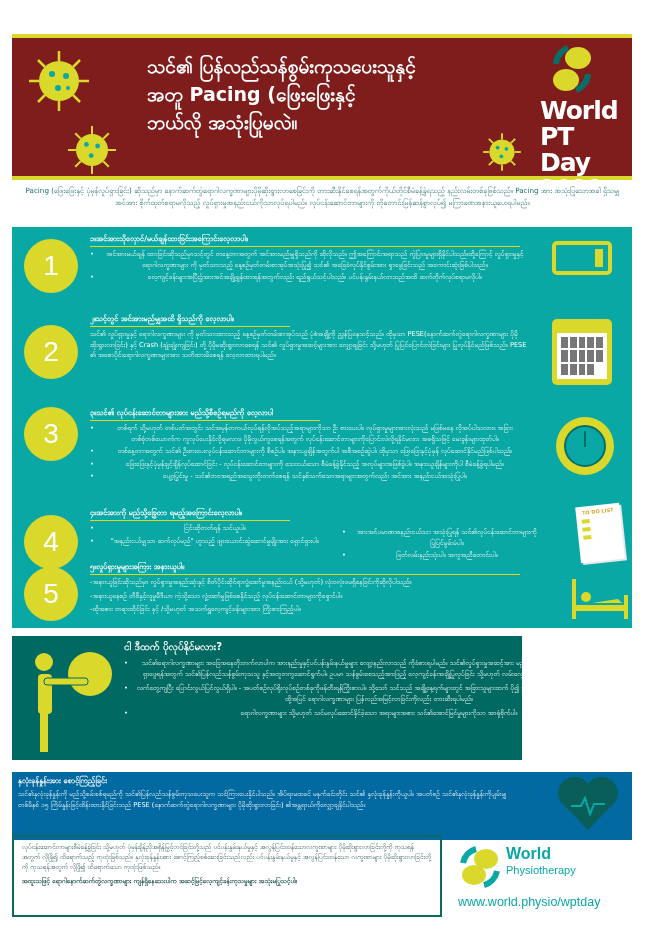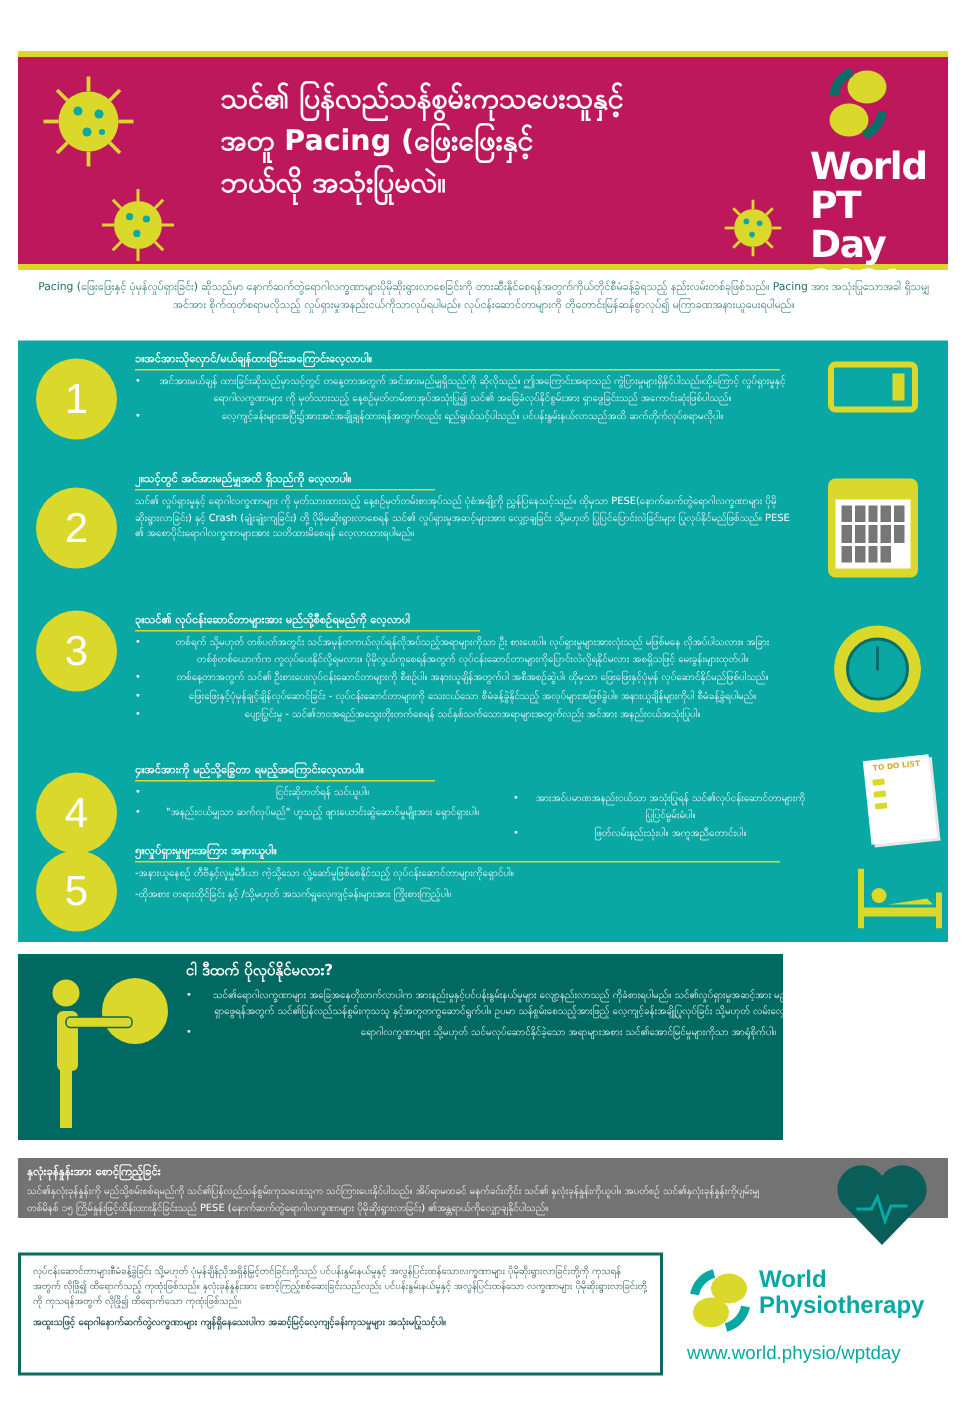--- a/index.html
+++ b/index.html
@@ -1,32 +1,32 @@
 <!DOCTYPE html>
 <html><head>
 <meta charset="utf-8">
 <style>
   * { box-sizing: border-box; margin: 0; padding: 0; }
   body { width: 645px; height: 948px; background: #ffffff; font-family: "DejaVu Sans", sans-serif; position: relative; overflow: hidden; }
   .abs { position: absolute; }
-  .header { left: 12px; top: 34px; width: 620px; height: 146px; background: #be185d; border-top: 4px solid #d9d82b; border-bottom: 4px solid #d9d82b; }
+  .header { left: 12px; top: 34px; width: 620px; height: 146px; background: #7f1d1d; border-top: 4px solid #d9d82b; border-bottom: 4px solid #d9d82b; }
   .title { left: 135px; top: 14px; width: 360px; color: #fff; font-size: 19px; line-height: 28px; font-weight: bold; }
   .logo-wptday { left: 528px; top: 6px; width: 90px; color: #fff; }
   .logo-wptday .w1 { font-size: 25px; font-weight: bold; line-height: 26px; letter-spacing: -1px; }
   .logo-wptday .w3 { font-size: 25px; line-height: 26px; }
   .intro { left: 20px; top: 185px; width: 605px; font-size: 7.2px; line-height: 12px; color: #1f6f6d; text-align: center; }
   .steps { left: 12px; top: 227px; width: 620px; height: 401px; background: #0aa8a4; }
   .circle { width: 54px; height: 54px; border-radius: 50%; background: #d9d82b; color: #fff; font-size: 28px; display: flex; align-items: center; justify-content: center; font-family: "Liberation Sans", sans-serif; }
   .step-title { color: #fff; font-size: 7.4px; font-weight: bold; line-height: 11px; border-bottom: 1.5px solid #d9d82b; padding-bottom: 2px; }
   .step-body { color: #fff; font-size: 6.6px; line-height: 10.5px; }
   .step-body ul { list-style: none; }
   .step-body li { position: relative; padding-left: 10px; margin-bottom: 2px; text-align: center; }
   .step-body li::before { content: "•"; position: absolute; left: 0; }
   .q-box { left: 12px; top: 636px; width: 510px; height: 124px; background: #006a62; }
-  .heart-box { left: 12px; top: 772px; width: 620px; height: 40px; background: #737373; }
+  .heart-box { left: 12px; top: 772px; width: 620px; height: 68px; background: #0369a1; }
   .footer-box { left: 12px; top: 835px; width: 430px; height: 82px; border: 2px solid #0b6b63; padding: 5px 8px; }
   .footer-text { font-size: 6.4px; line-height: 10px; color: #1a4a47; }
   .wp-logo { left: 458px; top: 845px; }
 </style>
 </head>
 <body>
 
 <div class="abs header">
   <svg class="abs" style="left:12px;top:8px" width="70" height="70" viewBox="0 0 70 70">
     <circle cx="35" cy="35" r="20" fill="#d9d82b"></circle>
@@ -171,20 +171,21 @@
   <div class="abs" style="left:566px;top:278px;width:44px;height:56px;background:#fff;transform:rotate(-6deg);box-shadow:2px 2px 0 #e8e8e8">
     <div style="font-size:5px;color:#d9a82b;font-weight:bold;text-align:center;margin-top:3px">TO DO LIST</div>
     <div style="margin:4px 5px;height:4px;background:#d9d82b;width:8px"></div>
     <div style="margin:4px 5px;height:4px;background:#d9d82b;width:8px"></div>
     <div style="margin:4px 5px;height:4px;background:#d9d82b;width:8px"></div>
   </div>
 
   <div class="abs circle" style="left:12px;top:340px">5</div>
   <div class="abs step-title" style="left:78px;top:334px;width:430px">၅။လှုပ်ရှားမှုများအကြား အနားယူပါ။</div>
   <div class="abs step-body" style="left:78px;top:350px;width:460px">
+    <div style="margin-bottom:3px">-အနားယူခြင်းဆိုသည်မှာ လှုပ်ရှားမှုအနည်းဆုံးနှင့် စိတ်ပိုင်းဆိုင်ရာလှုံ့ဆော်မှုအနည်းငယ် (သို့မဟုတ်) လုံးဝလုံးဝမရှိနေခြင်းကိုဆိုလိုပါသည်။</div>
     <div style="margin-bottom:3px">-အနားယူနေစဉ် တီဗီနှင့်လူမှုမီဒီယာ ကဲ့သို့သော လှုံ့ဆော်မှုဖြစ်စေနိုင်သည့် လုပ်ငန်းဆောင်တာများကိုရှောင်ပါ။</div>
     <div>-ထိုအစား တရားထိုင်ခြင်း နှင့် /သို့မဟုတ် အသက်ရှူလေ့ကျင့်ခန်းများအား ကြိုးစားကြည့်ပါ။</div>
   </div>
   <svg class="abs" style="left:560px;top:352px" width="56" height="40" viewBox="0 0 56 40">
     <rect x="0" y="0" width="4" height="40" fill="#d9d82b"></rect>
     <rect x="52" y="16" width="4" height="24" fill="#d9d82b"></rect>
     <rect x="0" y="26" width="56" height="6" fill="#d9d82b"></rect>
     <circle cx="14" cy="18" r="5" fill="#d9d82b"></circle>
     <path d="M20 24 L46 20 L50 24 Z" fill="#d9d82b"></path>
   </svg>
@@ -195,20 +196,21 @@
     <circle cx="58" cy="26" r="22" fill="#d9d82b"></circle>
     <circle cx="12" cy="14" r="9" fill="#d9d82b"></circle>
     <rect x="6" y="26" width="14" height="40" rx="4" fill="#d9d82b"></rect>
     <rect x="12" y="30" width="44" height="7" rx="3" fill="#d9d82b" stroke="#006a62" stroke-width="1"></rect>
     <rect x="8" y="62" width="8" height="42" fill="#d9d82b"></rect>
   </svg>
   <div class="abs" style="left:112px;top:4px;color:#fff;font-size:10px;font-weight:bold">ငါ ဒီထက် ပိုလုပ်နိုင်မလား?</div>
   <div class="abs step-body" style="left:112px;top:22px;width:500px">
     <ul>
       <li style="margin-bottom:4px">သင်၏ရောဂါလက္ခဏာများ အခြေအနေတိုးတက်လာပါက အားနည်းမှုနှင့်ပင်ပန်းနွမ်းနယ်မှုများ လျော့နည်းလာသည် ကိုခံစားရပါမည်။ သင်၏လှုပ်ရှားမှုအဆင့်အား မည်သို့ တဖြည်းဖြည်းခြင်းမြှင့်တင်ရမည်ကို ရှာဖွေရန်အတွက် သင်၏ပြန်လည်သန်စွမ်းကုသသူ နှင့်အတူတကွဆောင်ရွက်ပါ။ ဥပမာ သန်စွမ်းစေသည့်အားဖြည့် လေ့ကျင့်ခန်းအချို့ပြုလုပ်ခြင်း သို့မဟုတ် လမ်းလျှောက်နိုင်သည့်ပမာဏကို ၁၀% တိုးခြင်း။</li>
+      <li style="margin-bottom:4px">လက်တွေ့ကျပြီး ပြောင်းလွယ်ပြင်လွယ်ရှိပါ။ - အပတ်စဉ်လုပ်ရိုးလုပ်စဉ်တစ်ခုကိုဖန်တီးရန်ကြိုးစားပါ။ သို့သော် သင်သည် အချို့နေ့ရက်များတွင် အခြားသူများထက် ပို၍ အနားယူရန်လိုအပ်သည်ကိုလက်ခံရပါမည်။ထို့အပြင် ရောဂါလက္ခဏာများ ပြန်လည်အမြင့်လာခြင်းကိုလည်း တားဆီးရပါမည်။</li>
       <li>ရောဂါလက္ခဏာများ သို့မဟုတ် သင်မလုပ်ဆောင်နိုင်ခဲ့သော အရာများအစား သင်၏အောင်မြင်မှုများကိုသာ အာရုံစိုက်ပါ။</li>
     </ul>
   </div>
 </div>
 
 <div class="abs heart-box">
   <div class="abs" style="left:6px;top:4px;color:#fff;font-size:7.6px;font-weight:bold">နှလုံးခုန်နှုန်းအား စောင့်ကြည့်ခြင်း</div>
   <div class="abs step-body" style="left:6px;top:17px;width:500px">သင်၏နှလုံးခုန်နှုန်းကို မည်သို့စမ်းစစ်ရမည်ကို သင်၏ပြန်လည်သန်စွမ်းကုသပေးသူက သင်ကြားပေးနိုင်ပါသည်။ အိပ်ရာမထခင် မနက်ခင်းတိုင်း သင်၏ နှလုံးခုန်နှုန်းကိုယူပါ။ အပတ်စဉ် သင်၏နှလုံးခုန်နှုန်းကိုပျမ်းမျှ တစ်မိနစ် ၁၅ ကြိမ်နှုန်းဖြင့်ထိန်းထားနိုင်ခြင်းသည် PESE (နောက်ဆက်တွဲရောဂါလက္ခဏာများ ပိုမိုဆိုးရွားလာခြင်း) ၏အန္တရာယ်ကိုလျှော့ချနိုင်ပါသည်။</div>
   <svg class="abs" style="left:545px;top:4px" width="62" height="54" viewBox="0 0 62 54">
     <path d="M31 54 L4 26 A14 14 0 0 1 31 8 A14 14 0 0 1 58 26 Z" fill="#0a5e5a"></path>
@@ -222,15 +224,15 @@
 </div>
 
 <div class="abs wp-logo">
   <svg width="44" height="44" viewBox="0 0 44 44" style="position:absolute;left:0;top:0">
     <ellipse cx="28" cy="14" rx="12" ry="10" fill="#d9d82b"></ellipse>
     <ellipse cx="16" cy="30" rx="12" ry="10" fill="#d9d82b"></ellipse>
     <path d="M5 18 A18 18 0 0 1 18 4" stroke="#0aa8a4" stroke-width="6" fill="none"></path>
     <path d="M39 26 A18 18 0 0 1 26 40" stroke="#0aa8a4" stroke-width="6" fill="none"></path>
   </svg>
   <div style="position:absolute;left:48px;top:0;color:#0aa8a4;font-family:'Liberation Sans',sans-serif;font-weight:bold;font-size:16px;line-height:17px">World</div>
-  <div style="position:absolute;left:48px;top:17px;color:#0aa8a4;font-family:'Liberation Sans',sans-serif;font-weight:bold;font-size:16px;line-height:17px">Physiotherapy</div>
+  <div style="position:absolute;left:48px;top:17px;color:#0aa8a4;font-family:'Liberation Sans',sans-serif;font-weight:normal;font-size:11px;line-height:17px">Physiotherapy</div>
   <div style="position:absolute;left:0;top:50px;width:180px;color:#0aa8a4;font-family:Liberation Sans, sans-serif;font-size:12.5px">www.world.physio/wptday</div>
 </div>
 
 </body></html>

